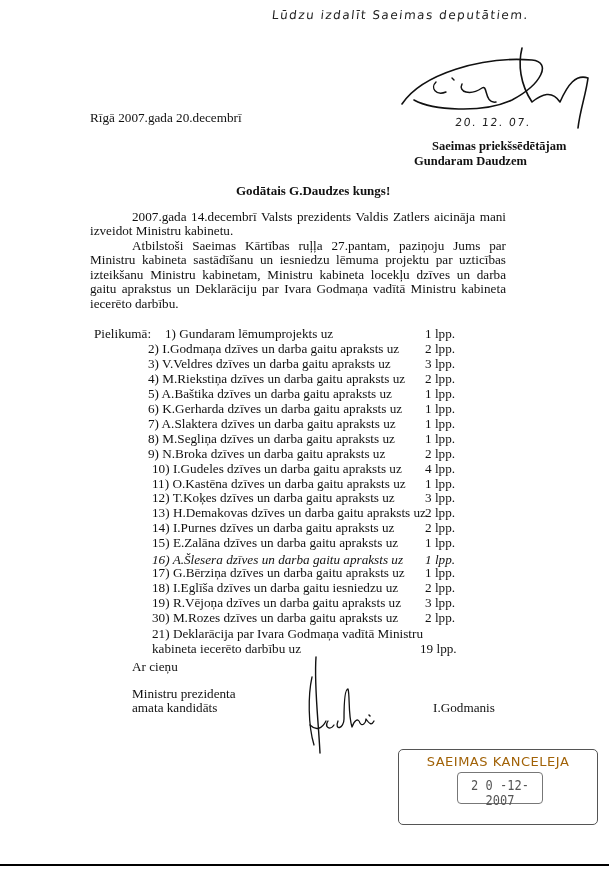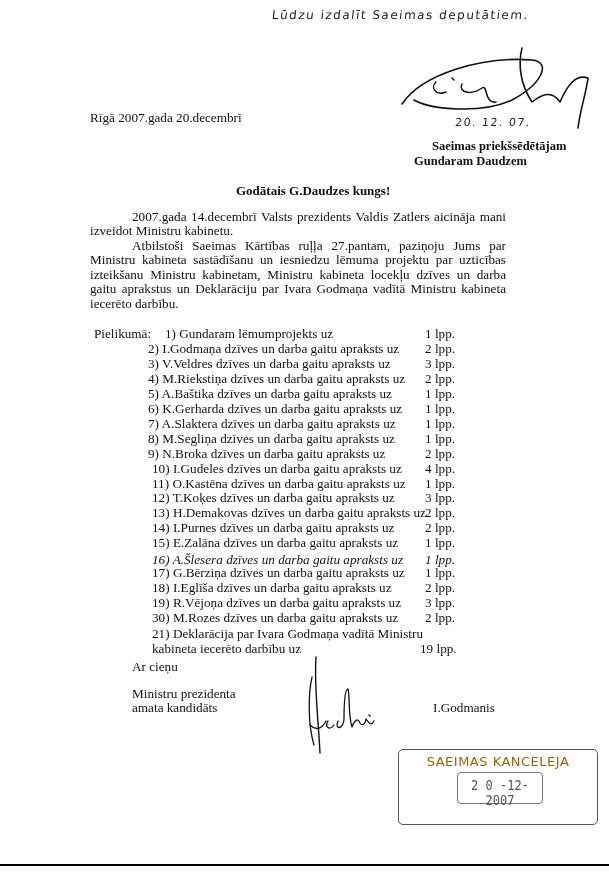--- a/index.html
+++ b/index.html
@@ -117,21 +117,21 @@
     </div>
     <div class="list-row" style="top: 552px; font-style: italic;">
       <span class="list-num" style="left: 152px;"><span>16)</span> <span>A.Šlesera dzīves un darba gaitu apraksts uz</span></span>
       <span class="list-pages">1 lpp.</span>
     </div>
     <div class="list-row" style="top: 565.2px;">
       <span class="list-num" style="left: 152px;"><span>17)</span> <span>G.Bērziņa dzīves un darba gaitu apraksts uz</span></span>
       <span class="list-pages">1 lpp.</span>
     </div>
     <div class="list-row" style="top: 580.15px;">
-      <span class="list-num" style="left: 152px;"><span>18)</span> <span>I.Eglīša dzīves un darba gaitu apraksts uz</span></span>
+      <span class="list-num" style="left: 152px;"><span>18)</span> <span>I.Eglīša dzīves un darba gaitu iesniedzu uz</span></span>
       <span class="list-pages">2 lpp.</span>
     </div>
     <div class="list-row" style="top: 595.1px;">
       <span class="list-num" style="left: 152px;"><span>19)</span> <span>R.Vējoņa dzīves un darba gaitu apraksts uz</span></span>
       <span class="list-pages">3 lpp.</span>
     </div>
     <div class="list-row" style="top: 610.05px;">
       <span class="list-num" style="left: 152px;"><span>30)</span> <span>M.Rozes dzīves un darba gaitu apraksts uz</span></span>
       <span class="list-pages">2 lpp.</span>
     </div>

